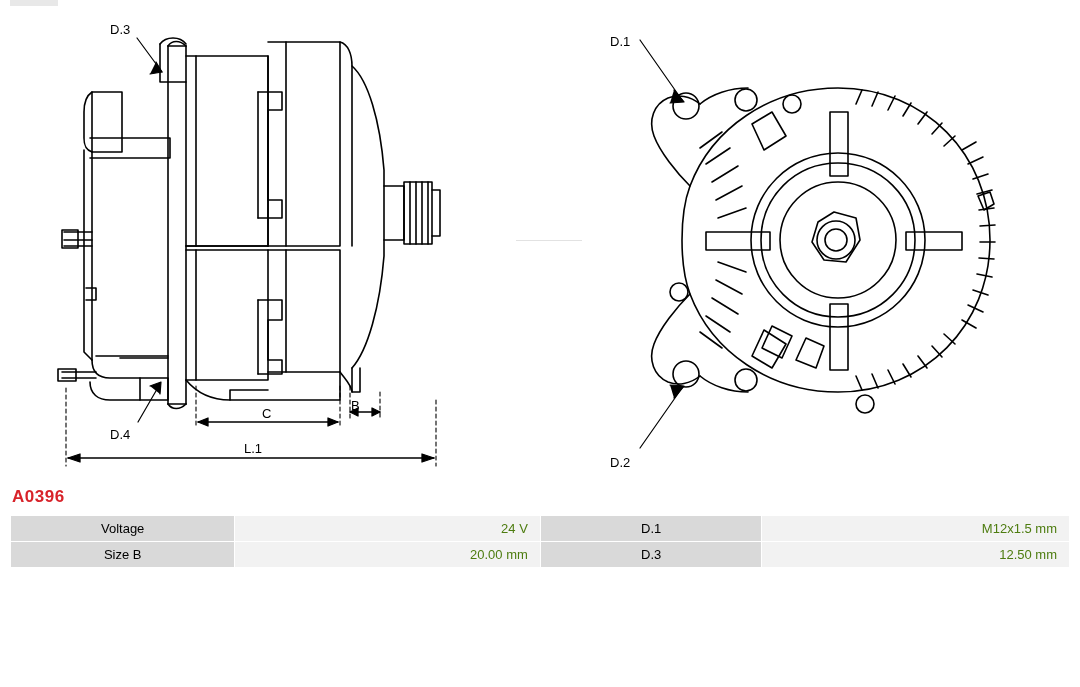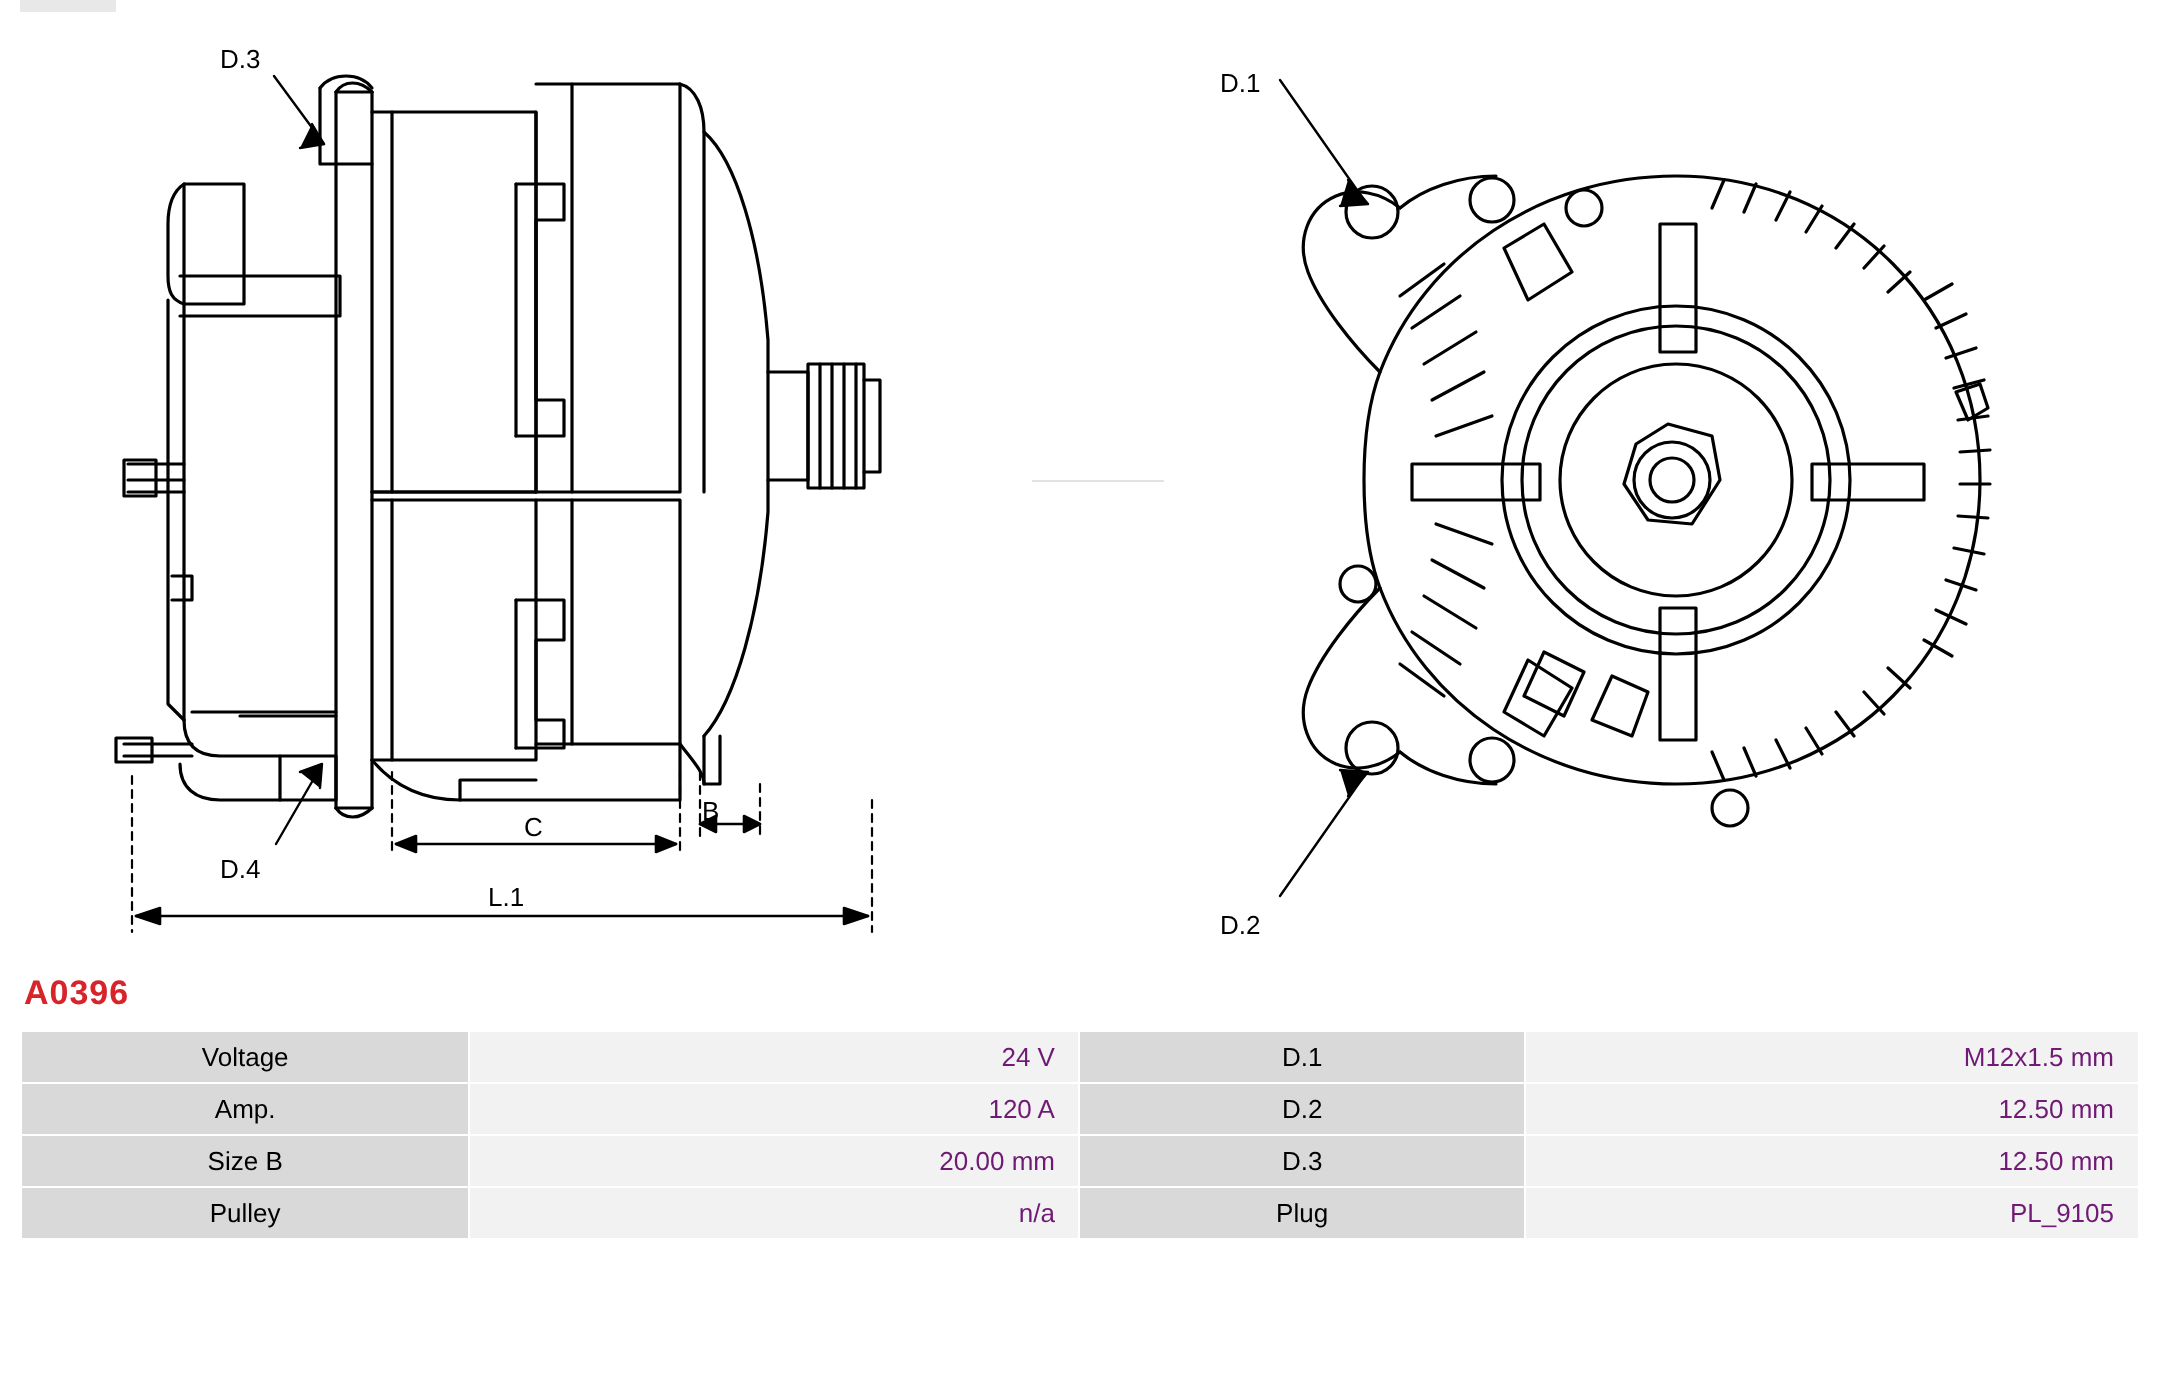--- a/index.html
+++ b/index.html
@@ -66,21 +66,21 @@
   td.lbl {
     background: #d9d9d9;
     text-align: center;
     width: 220px;
     color: #000;
   }
   td.val {
     background: #f2f2f2;
     text-align: right;
     width: 310px;
-    color: #701a75;
+    color: #4d7c0f;
   }
   .topbar {
     position: absolute;
     left: 10px;
     top: 0px;
     width: 48px;
     height: 6px;
     background: #e8e8e8;
   }
   .faint-line {
@@ -277,33 +277,21 @@
 
   <table class="specs">
     <tbody>
       <tr>
         <td class="lbl">Voltage</td>
         <td class="val">24 V</td>
         <td class="lbl">D.1</td>
         <td class="val">M12x1.5 mm</td>
       </tr>
       <tr>
-        <td class="lbl">Amp.</td>
-        <td class="val">120 A</td>
-        <td class="lbl">D.2</td>
-        <td class="val">12.50 mm</td>
-      </tr>
-      <tr>
         <td class="lbl">Size B</td>
         <td class="val">20.00 mm</td>
         <td class="lbl">D.3</td>
         <td class="val">12.50 mm</td>
       </tr>
-      <tr>
-        <td class="lbl">Pulley</td>
-        <td class="val">n/a</td>
-        <td class="lbl">Plug</td>
-        <td class="val">PL_9105</td>
-      </tr>
     </tbody>
   </table>
 
 </div>
 
 </body></html>

